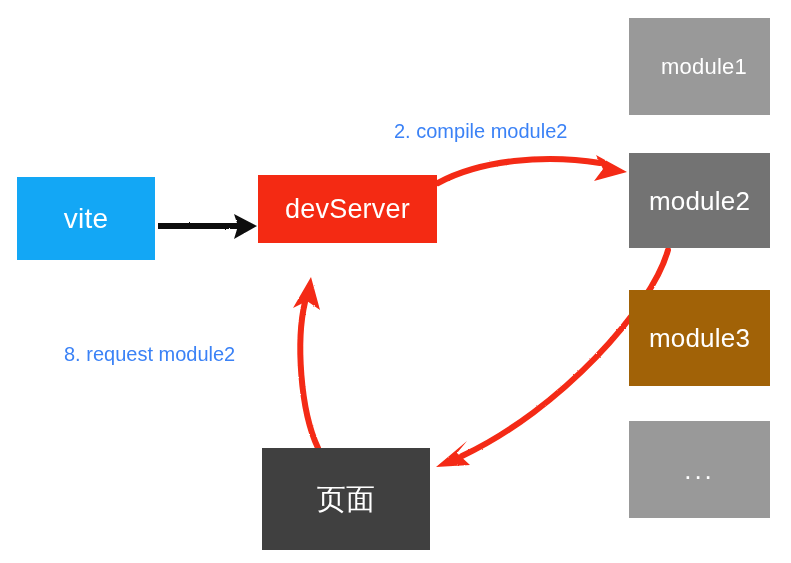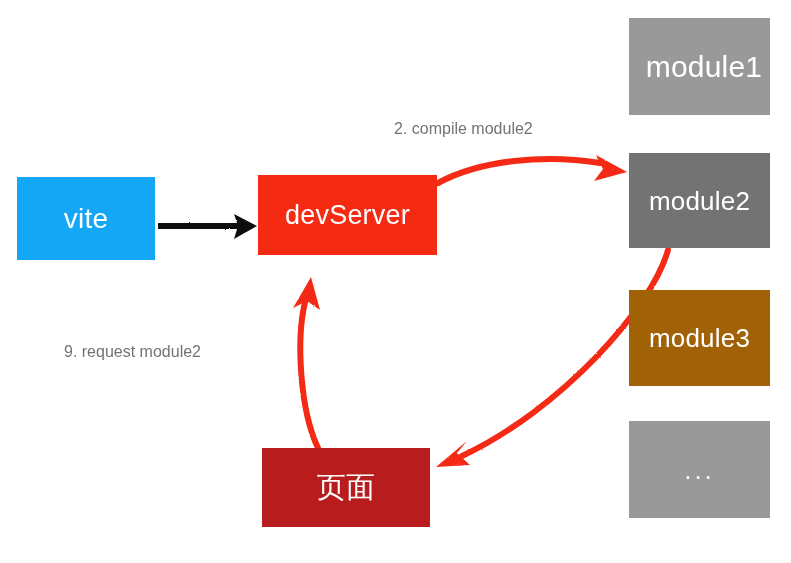--- a/index.html
+++ b/index.html
@@ -22,31 +22,31 @@
     justify-content: center;
     color: #ffffff;
     font-size: 27px;
     font-family: "Liberation Sans", sans-serif;
     letter-spacing: 0.2px;
     box-sizing: border-box;
     line-height: 1;
     user-select: none;
   }
   .node-vite      { left: 17px;  top: 177px; width: 138px; height: 83px;  background: #13a7f5; font-size: 28px; }
-  .node-devserver { left: 258px; top: 175px; width: 179px; height: 80px;  background: #f42a13; font-size: 27px; }
-  .node-page      { left: 262px; top: 448px; width: 168px; height: 79px;  background: #b91c1c; font-size: 29px; }
-  .node-module1   { left: 629px; top: 18px;  width: 141px; height: 97px;  background: #999999; font-size: 30px; padding-left: 9px; }
+  .node-devserver { left: 258px; top: 175px; width: 179px; height: 68px;  background: #f42a13; font-size: 27px; }
+  .node-page      { left: 262px; top: 448px; width: 168px; height: 102px;  background: #404040; font-size: 29px; }
+  .node-module1   { left: 629px; top: 18px;  width: 141px; height: 97px;  background: #999999; font-size: 22px; padding-left: 9px; }
   .node-module2   { left: 629px; top: 153px; width: 141px; height: 95px;  background: #737373; font-size: 26px; }
   .node-module3   { left: 629px; top: 290px; width: 141px; height: 96px;  background: #a16207; font-size: 26px; }
   .node-more      { left: 629px; top: 421px; width: 141px; height: 97px;  background: #999999; font-size: 26px; letter-spacing: 3px; }
 
   .label {
     position: absolute;
-    color: #737373;
-    font-size: 16px;
+    color: #3b82f6;
+    font-size: 20px;
     font-family: "Liberation Sans", sans-serif;
     white-space: nowrap;
     user-select: none;
     line-height: 1;
   }
   .label-step2 { left: 394px; top: 121px; }
   .label-step1 { left: 64px;  top: 344px; }
   .label-step3 { left: 381px; top: 321px; }
 
   #edges {
@@ -114,15 +114,15 @@
 
   <div class="node node-module3">
     <span>module3</span>
   </div>
 
   <div class="node node-more">
     <span>...</span>
   </div>
 
   <div class="label label-step2">2. compile module2</div>
-  <div class="label label-step1">9. request module2</div>
+  <div class="label label-step1">8. request module2</div>
 
 </div>
 
 </body></html>

